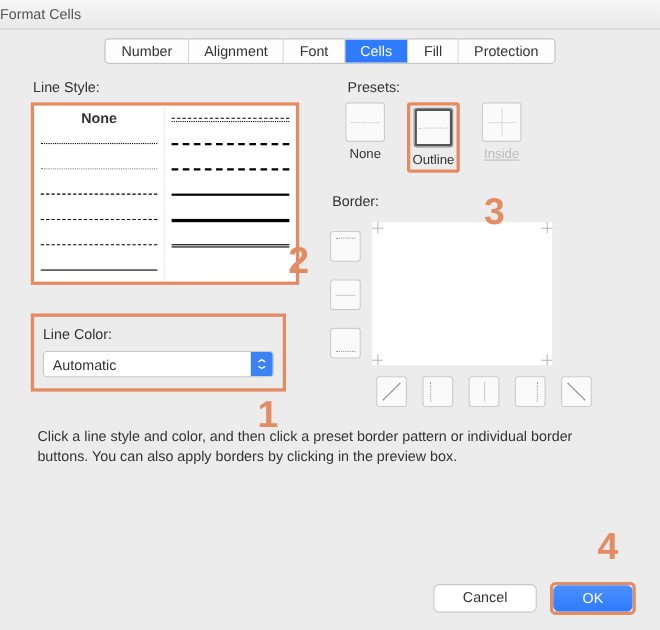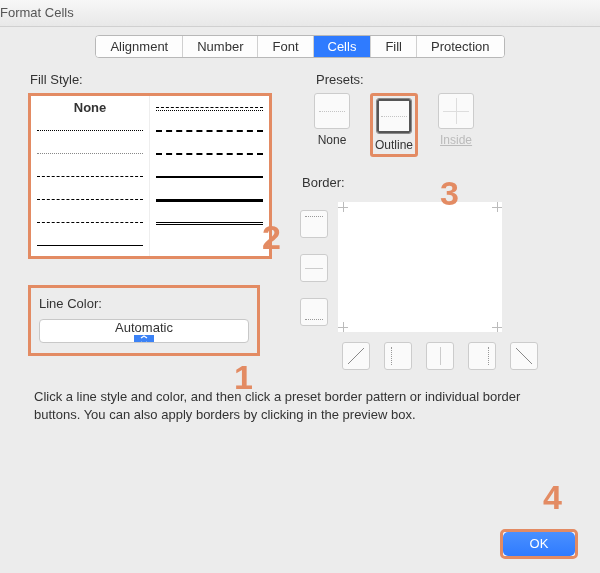--- a/index.html
+++ b/index.html
@@ -88,21 +88,20 @@
   }
   .lcbox .label { margin: 0 0 8px 0; }
   .combo {
     display: flex;
     align-items: center;
     height: 22px;
     border: 1px solid #c8c8c8;
     border-radius: 4px;
     background: #fff;
     overflow: hidden;
-    flex-direction: column;
   }
   .combo span {
     flex: 1;
     padding: 0 8px;
     font-size: 13px;
   }
   .combo .arrow {
     width: 20px; height: 100%;
     background: #3b82f6;
     display: flex; align-items: center; justify-content: center;
@@ -202,33 +201,33 @@
   }
   .dgrid::after { top:auto; left:50%; top:4px; bottom:4px; width:0; border-top:none; border-left:1px dotted #c4c4c4; }
 </style>
 </head>
 <body>
 
 <div class="titlebar">Format Cells</div>
 
 <div class="tabbar">
   <div class="seg">
+    <div>Number</div>
     <div>Alignment</div>
-    <div>Number</div>
     <div>Font</div>
     <div class="active">Cells</div>
     <div>Fill</div>
     <div>Protection</div>
   </div>
 </div>
 
 <div class="content">
   <div class="row">
     <div class="col-l">
-      <div class="label">Fill Style:</div>
+      <div class="label">Line Style:</div>
       <div class="lsbox">
         <div class="lscell">
             <span class="none-text">None</span>
           </div>
         <div class="lscell">
             <div class="swline" style="border-top:1px dashed #000; border-bottom:1px dotted #000; height:2px;"></div>
           </div>
         <div class="lscell">
             <div class="swline" style="border-top:1px dotted #000;"></div>
           </div>
@@ -350,16 +349,17 @@
   <div class="hint">Click a line style and color, and then click a preset border pattern or individual border buttons. You can also apply borders by clicking in the preview box.</div>
 
   <div class="annot" style="left:234px; top:296px;">1</div>
   <div class="annot" style="left:262px; top:156px;">2</div>
   <div class="annot" style="left:440px; top:112px;">3</div>
 </div>
 
 <div class="annot" style="right:38px; bottom:56px;">4</div>
 
 <div class="footer">
+  <div class="btn">Cancel</div>
   <div class="btn primary">
       <span class="inner">OK</span>
     </div>
 </div>
 
 </body></html>

